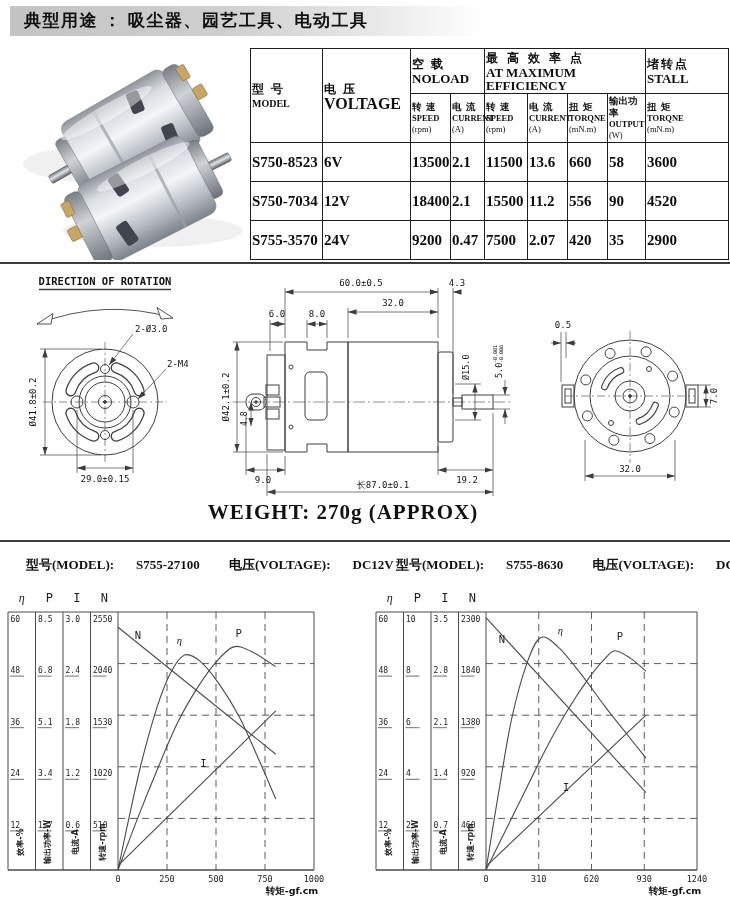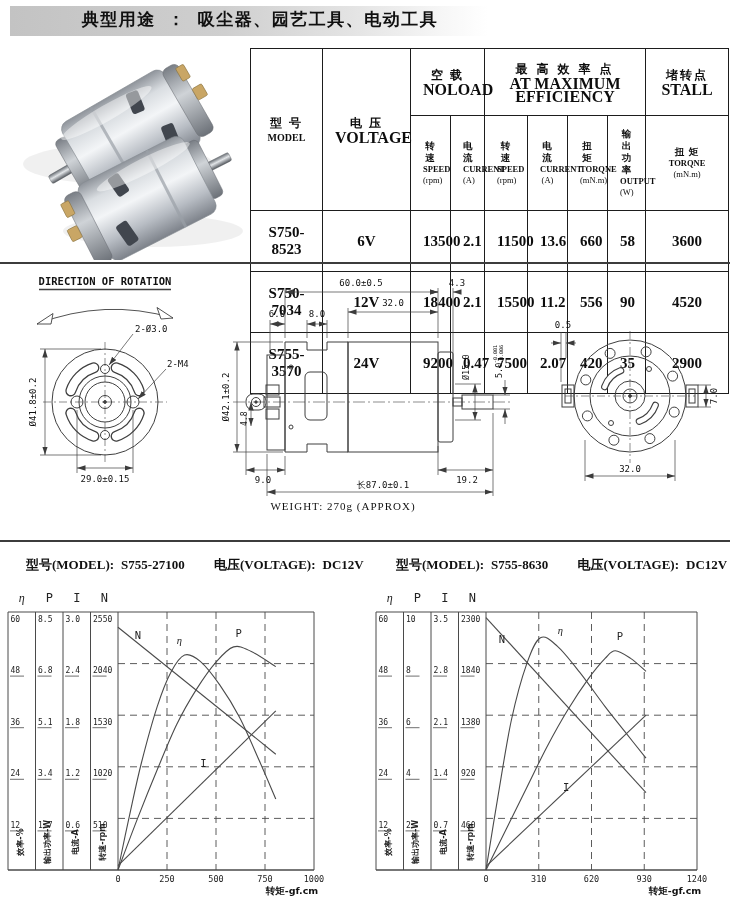--- a/index.html
+++ b/index.html
@@ -1,37 +1,37 @@
 <!DOCTYPE html>
 <html><head>
 <meta charset="utf-8">
 <style>
   html,body{margin:0;padding:0;background:#fff;}
   .page{position:relative;width:730px;height:905px;background:#fff;font-family:"Liberation Sans",sans-serif;color:#111;overflow:hidden;}
-  .title-bar{position:absolute;left:10px;top:6px;width:478px;height:30px;line-height:30px;padding-left:22px;box-sizing:border-box;
-    font-family:Liberation Mono, monospace;font-weight:bold;font-size:17px;letter-spacing:1.5px;color:#101010;
-    background:linear-gradient(90deg,#c3c3c3 0%,#cfcfcf 45%,#e4e4e4 72%,#f8f8f8 92%,#fff 100%);text-align:center;}
+  .title-bar{position:absolute;left:10px;top:6px;width:478px;height:30px;line-height:30px;padding-left:14px;box-sizing:border-box;
+    font-family:Liberation Serif, serif;font-weight:bold;font-size:17px;letter-spacing:1.5px;color:#101010;
+    background:linear-gradient(90deg,#c3c3c3 0%,#cfcfcf 45%,#e4e4e4 72%,#f8f8f8 92%,#fff 100%);}
   .photo-wrap{position:absolute;left:8px;top:46px;width:242px;height:214px;}
   table.spec{position:absolute;left:250px;top:48px;width:478px;border-collapse:collapse;table-layout:fixed;
     font-family:"Liberation Serif",serif;color:#0d0d0d;}
-  table.spec th,table.spec td{border:1.4px solid #1d1d1d;text-align:center;vertical-align:middle;padding:12px;}
+  table.spec th,table.spec td{border:1.4px solid #1d1d1d;text-align:left;vertical-align:middle;padding:1px;}
   .zh{display:block;font-size:12px;font-weight:bold;letter-spacing:2px;line-height:15px;}
-  .en{display:block;font-size:16px;font-weight:bold;line-height:13px;}
+  .en{display:block;font-size:13px;font-weight:bold;line-height:13px;}
   .sub .zh{font-size:9.5px;letter-spacing:1px;line-height:12px;}
   .sub .en{font-size:8.5px;line-height:11px;}
   .unit{display:block;font-size:8.5px;font-weight:normal;line-height:11px;}
   tr.grp th{height:42px;}
   tr.sub th{height:46px;}
   tbody td{height:36px;font-size:15px;font-weight:700;}
   .divider{position:absolute;left:0;width:730px;height:2px;background:#3c3c3c;}
   .drawings{position:absolute;left:5px;top:268px;width:720px;height:240px;}
   .weight{position:absolute;left:103px;top:500px;width:480px;text-align:center;
-    font-family:"Liberation Serif",serif;font-weight:normal;font-size:11px;letter-spacing:1px;}
+    font-family:"Liberation Serif",serif;font-weight:bold;font-size:21px;letter-spacing:1px;}
   .chart-head{position:absolute;top:556px;font-family:"Liberation Serif",serif;font-weight:bold;font-size:13px;white-space:nowrap;}
-  .chart-head .val{margin-left:7px;margin-right:26px;}
+  .chart-head .val{margin-left:22px;margin-right:26px;}
   .chart-plot{position:absolute;top:588px;}
   svg text{user-select:none;}
 </style>
 </head>
 <body>
 
 <div class="page">
 
   <div class="title-bar">典型用途 ： 吸尘器、园艺工具、电动工具</div>
 

